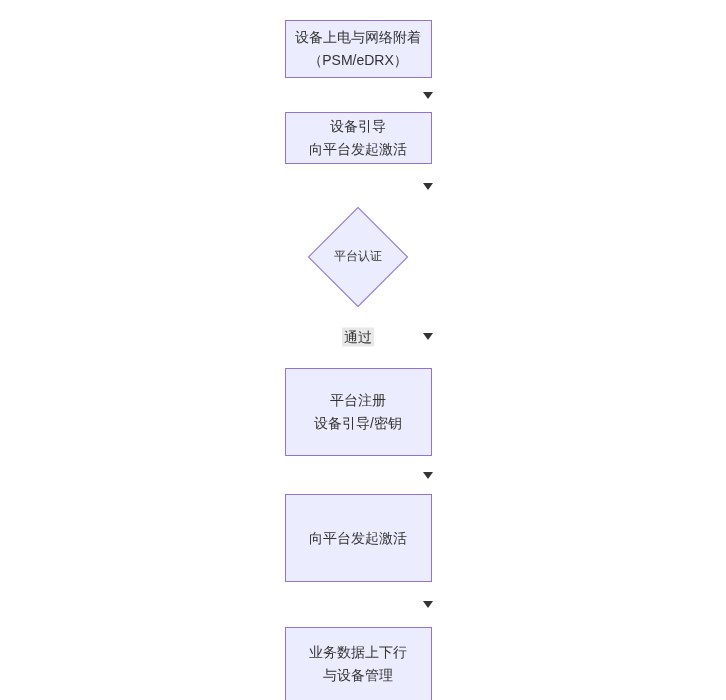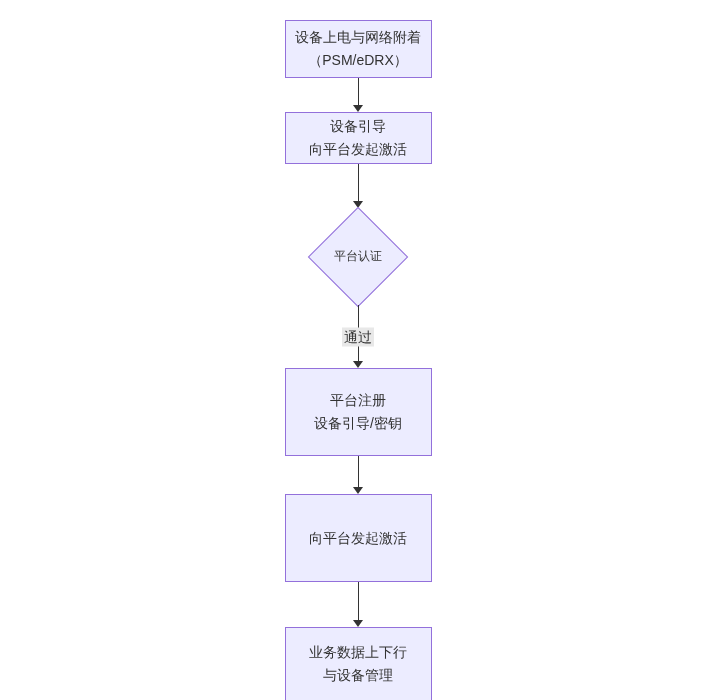--- a/index.html
+++ b/index.html
@@ -35,21 +35,21 @@
     text-align: center;
     white-space: nowrap;
   }
   .h58 { height: 58px; }
   .h67 { height: 52px; }
   .h68 { height: 88px; }
   .h66 { height: 74px; }
   .connector {
     position: relative;
     display: flex;
-    flex-direction: column;
+    flex-direction: row;
     align-items: center;
     width: 100%;
   }
   .c34 { height: 34px; }
   .c44 { height: 44px; }
   .c63 { height: 63px; }
   .c38 { height: 38px; }
   .c45 { height: 45px; }
   .cline {
     flex: 1;

